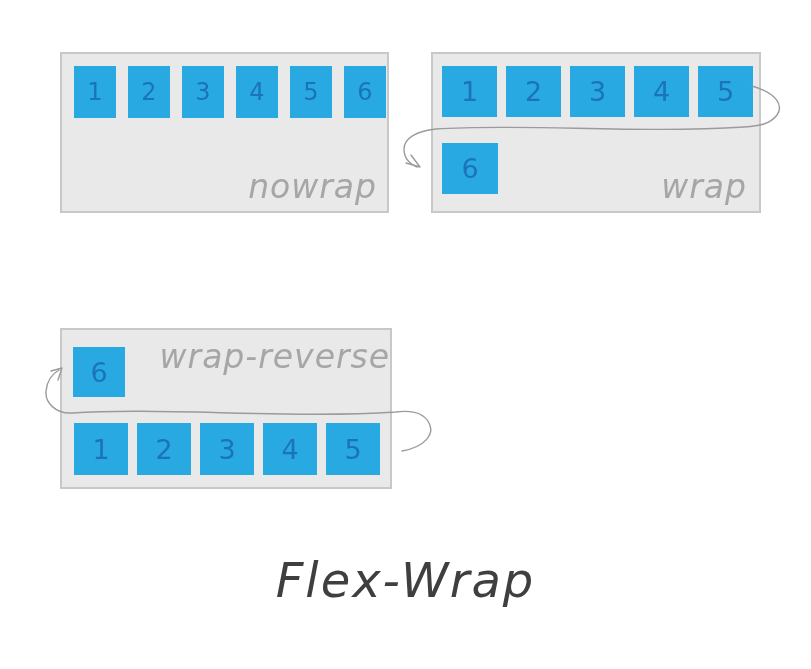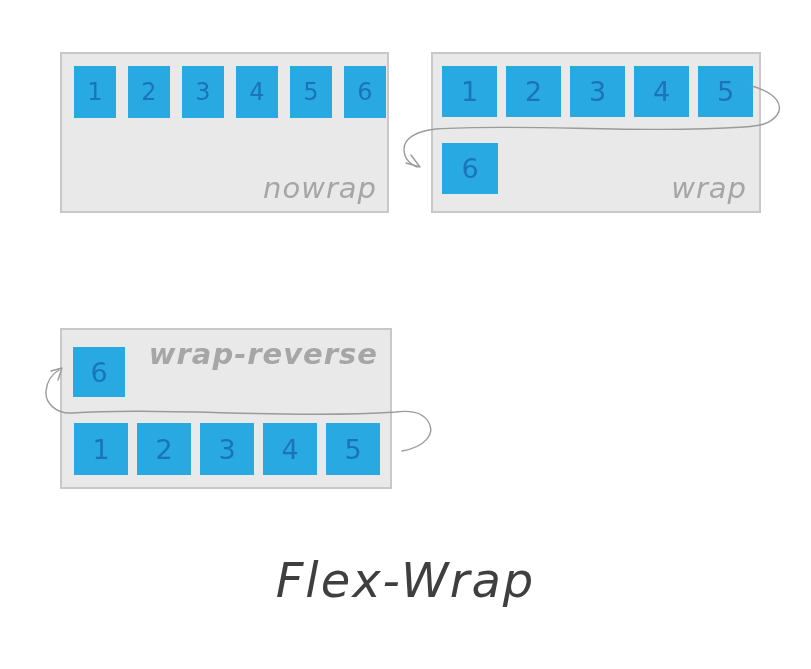--- a/index.html
+++ b/index.html
@@ -57,27 +57,27 @@
   .panel-wrap-reverse .item { width: 54px; height: 52px; font-size: 27px; }
   .panel-wrap-reverse .item-wrapped {
     position: absolute; left: 11px; top: 17px; width: 52px; height: 50px;
   }
   .panel-wrap-reverse .row-main { left: 12px; top: 93px; gap: 9px; }
 
   .panel-label {
     position: absolute;
     color: var(--label);
     font-style: italic;
-    font-size: 29px;
+    font-size: 33px;
     letter-spacing: 1px;
     line-height: 1;
   }
   .panel-nowrap .panel-label { right: 10px; bottom: 8px; }
   .panel-wrap .panel-label { right: 12px; bottom: 8px; margin-top: 32px; }
-  .panel-wrap-reverse .panel-label { right: 12px; top: 10px; font-weight: bold; }
+  .panel-wrap-reverse .panel-label { right: 0; top: 10px; }
 
   .arrow-layer {
     position: absolute;
     left: 0; top: 0;
     width: 811px; height: 669px;
     pointer-events: none;
   }
   .arrow-layer path {
     fill: none;
     stroke: var(--arrow);

